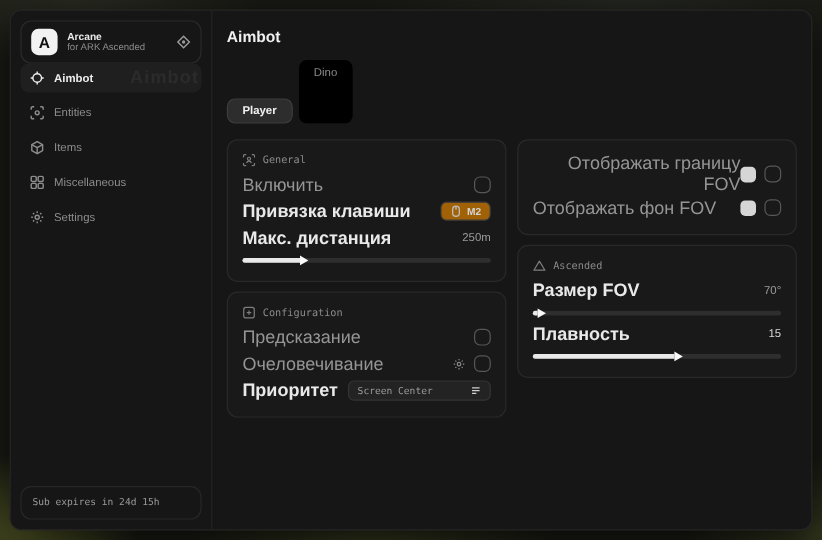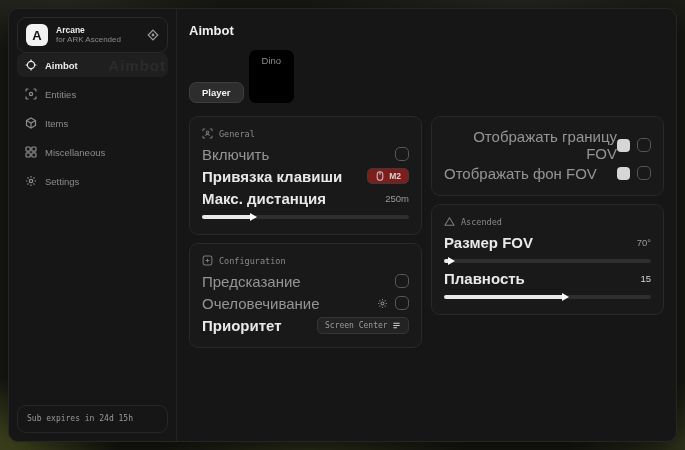--- a/index.html
+++ b/index.html
@@ -61,25 +61,25 @@
   .row { display:flex; align-items:center; justify-content:space-between; min-height:22px; }
   .lbl { font-size:15px; color:#959595;text-align:right; }
   .lbl.strong { color:#e9e9e9; font-weight:bold; }
   .val { font-size:9.5px; color:#9a9a9a; }
   .val.bright { color:#d8d8d8; }
   .row-right { display:flex; align-items:center; gap:7px; }
   .checkbox { width:14px; height:14px; border:1.5px solid #575757; border-radius:5px;
     background:transparent; cursor:pointer; flex:0 0 auto; }
   .swatch { width:13px; height:13px; border-radius:4px; background:#d6d6d6; cursor:pointer; }
   .keypill { display:inline-flex; align-items:center; gap:4px; padding:2px 7px;
-    background:#7f1d1d; border:1px solid #3a3a3a; border-radius:5px; cursor:pointer; }
+    background:#a16207; border:1px solid #3a3a3a; border-radius:5px; cursor:pointer; }
   .keypill .ktext { font-size:8.5px; color:#d5d5d5; font-weight:bold; }
   .keypill .kico { display:flex; color:#bdbdbd; }
   .dropdown { display:inline-flex; align-items:center; justify-content:space-between;
-    width:92px; padding:3px 7px; background:#232323; border:1px solid #353535;
+    width:119px; padding:3px 7px; background:#232323; border:1px solid #353535;
     border-radius:5px; cursor:pointer; }
   .dropdown .dtext { font-family:"DejaVu Sans Mono", monospace; font-size:8px; color:#9b9b9b; }
   .dropdown .dico { display:flex; color:#cfcfcf; }
   .mini-gear { display:flex; color:#8a8a8a; cursor:pointer; }
   .slider { position:relative; height:4px; background:#2e2e2e; border-radius:2px;
     margin:6px 0 4px; cursor:pointer; }
   .slider-fill { position:relative; height:4px; background:#e9e9e9; border-radius:2px 0 0 2px; }
   .slider-fill::after { content:''; position:absolute; right:-7px; top:50%;
     transform:translateY(-50%); width:0; height:0;
     border-left:7px solid #fafafa; border-top:4.5px solid transparent; border-bottom:4.5px solid transparent; }

